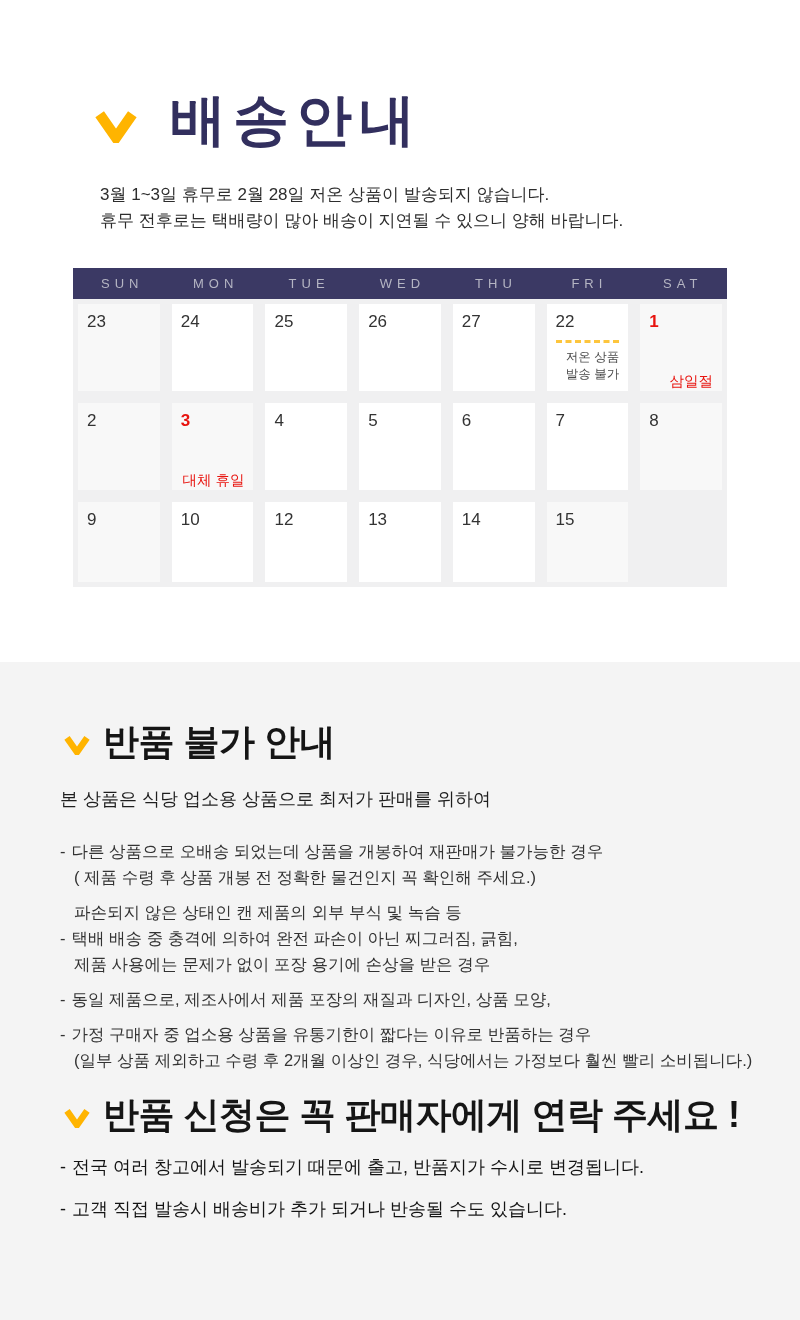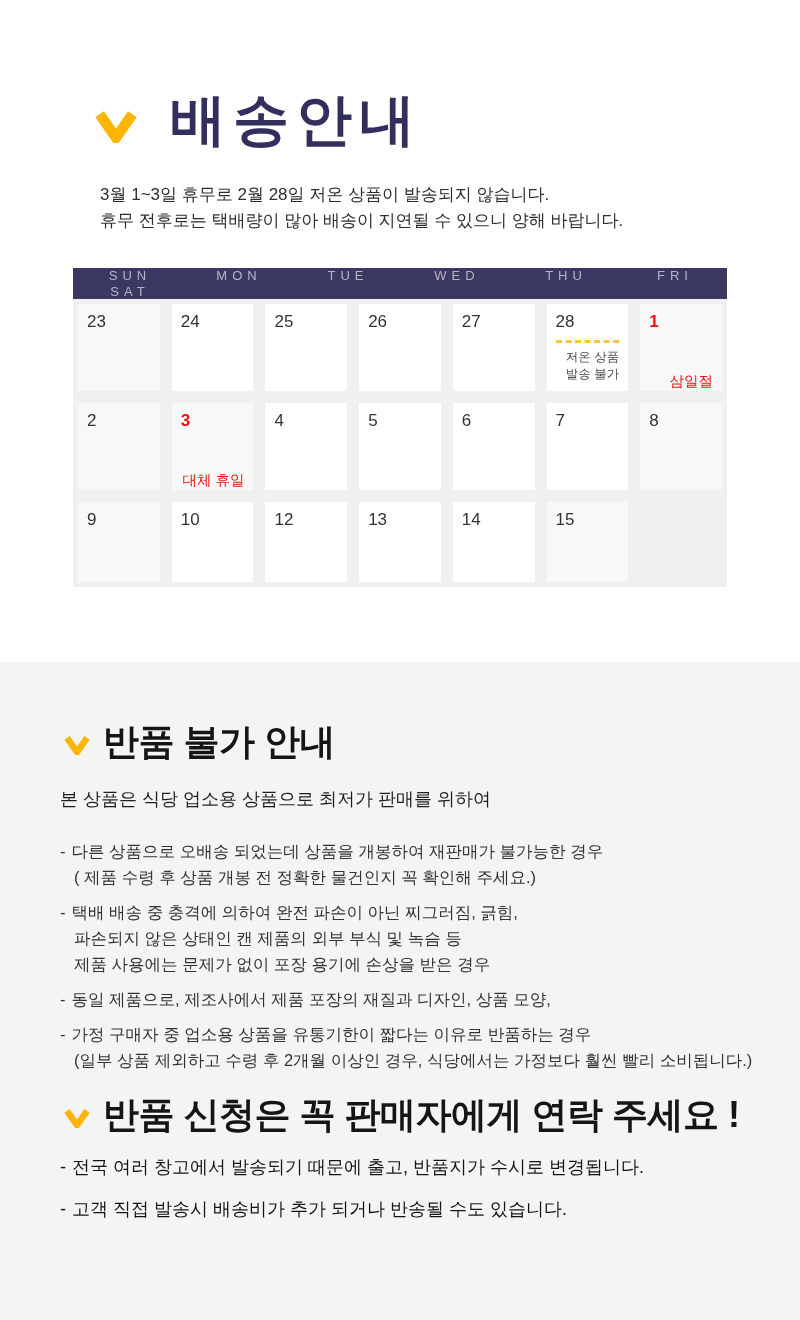--- a/index.html
+++ b/index.html
@@ -27,21 +27,21 @@
 
   .intro1 {
     margin: 30px 0 0 100px;
     font-size: 17px; line-height: 26px;
     color: #2d2d2d;
   }
 
   
   .calendar { margin: 34px 0 0 73px; width: 654px; }
   .cal-header {
-    display: grid; grid-template-columns: repeat(6, 1fr);
+    display: grid; grid-template-columns: repeat(7, 1fr);
     background: #3b3964; height: 31px; align-items: center;
   }
   .cal-header span {
     color: #b5b5c3; font-size: 13px; letter-spacing: 5px;
     text-align: center; text-indent: 5px;
   }
   .cal-grid {
     display: grid; grid-template-columns: repeat(7, 1fr);
     grid-template-rows: 87px 87px 80px;
     gap: 12px; background: #f0f0f1; padding: 5px;
@@ -127,21 +127,21 @@
           <div class="cell">
             <div class="num">25</div>
           </div>
           <div class="cell">
             <div class="num">26</div>
           </div>
           <div class="cell">
             <div class="num">27</div>
           </div>
           <div class="cell">
-            <div class="num">28</div>
+            <div class="num">22</div>
             <div class="divider"></div>
             <div class="note">저온 상품<br>발송 불가</div>
           </div>
           <div class="cell weekend red">
             <div class="num">1</div>
             <div class="label">삼일절</div>
           </div>
           <div class="cell weekend">
             <div class="num">2</div>
           </div>
@@ -197,22 +197,22 @@
     <p class="intro2">
       <span>본 상품은 식당 업소용 상품으로 최저가 판매를 위하여</span><br>
     </p>
 
     <div class="bullets" id="no-return-bullets">
         <div class="bullet">
           <div class="line"><span class="dash">-</span>다른 상품으로 오배송 되었는데 상품을 개봉하여 재판매가 불가능한 경우</div>
           <div class="line cont">( 제품 수령 후 상품 개봉 전 정확한 물건인지 꼭 확인해 주세요.)</div>
         </div>
         <div class="bullet">
+          <div class="line cont">파손되지 않은 상태인 캔 제품의 외부 부식 및 녹슴 등</div>
           <div class="line"><span class="dash">-</span>택배 배송 중 충격에 의하여 완전 파손이 아닌 찌그러짐, 긁힘,</div>
-          <div class="line cont">파손되지 않은 상태인 캔 제품의 외부 부식 및 녹슴 등</div>
           <div class="line cont">제품 사용에는 문제가 없이 포장 용기에 손상을 받은 경우</div>
         </div>
         <div class="bullet">
           <div class="line"><span class="dash">-</span>동일 제품으로, 제조사에서 제품 포장의 재질과 디자인, 상품 모양,</div>
         </div>
         <div class="bullet">
           <div class="line"><span class="dash">-</span>가정 구매자 중 업소용 상품을 유통기한이 짧다는 이유로 반품하는 경우</div>
           <div class="line cont">(일부 상품 제외하고 수령 후 2개월 이상인 경우, 식당에서는 가정보다 훨씬 빨리 소비됩니다.)</div>
         </div>
       </div>

